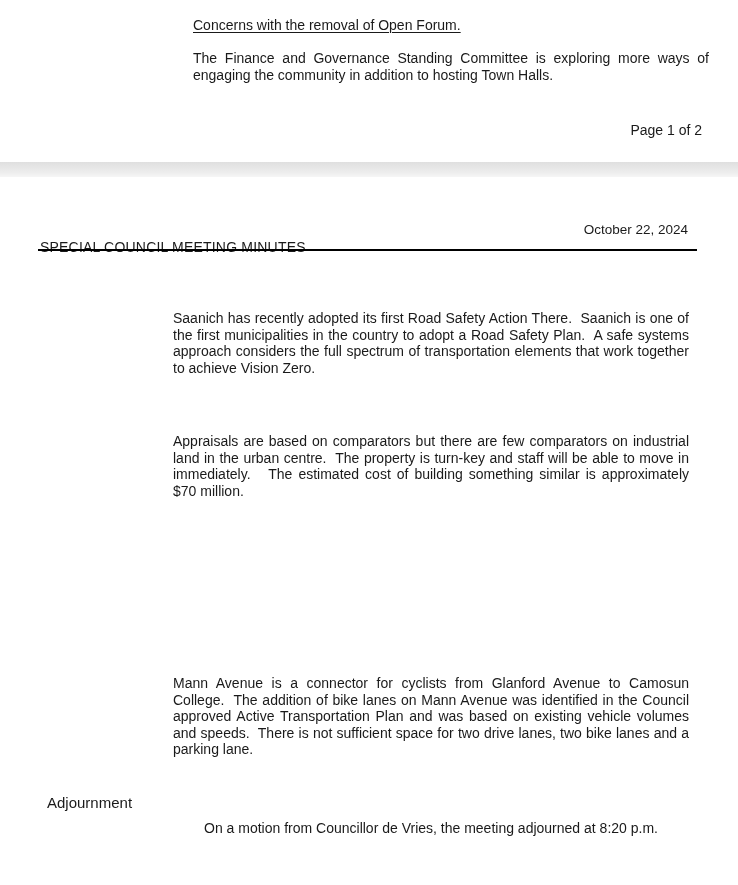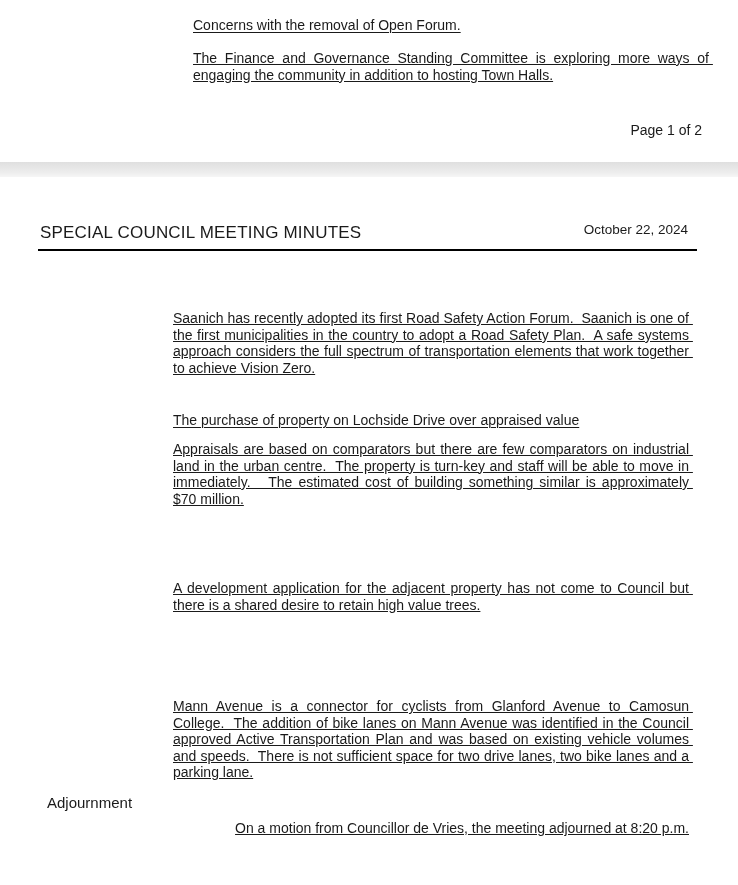--- a/index.html
+++ b/index.html
@@ -26,21 +26,20 @@
     height: 15px;
     width: 738px;
     background: linear-gradient(#dfdfdf, #ededed 70%, #f6f6f6);
   }
   .page-2 { height: 708px; }
 
   .col {
     position: absolute;
     left: 173px;
     width: 516px;
-    text-decoration: underline;
   }
   .heading {
     font-size: 14px;
     line-height: 16.5px;
     font-weight: normal;
     text-decoration: underline;
     text-decoration-thickness: 1px;
     text-underline-offset: 2px;
     text-align: left;
   }
@@ -52,23 +51,23 @@
   }
   .page-footer {
     position: absolute;
     top: 122px;
     right: 56px;
     font-size: 14px;
     line-height: 16.5px;
   }
   .doc-header-title {
     position: absolute;
-    top: 48px;
+    top: 62px;
     left: 40px;
-    font-size: 17px;
+    font-size: 14px;
     line-height: 16.5px;
     letter-spacing: 0.2px;
   }
   .doc-header-date {
     position: absolute;
     top: 45px;
     right: 50px;
     font-size: 13.5px;
     line-height: 16.5px;
     margin-left: 44px;
@@ -85,47 +84,45 @@
     position: absolute;
     left: 47px;
     top: 618px;
     font-size: 15px;
     line-height: 16.5px;
   }
   .adjourn-text {
     top: 643px;
     font-size: 14px;
     line-height: 16.5px;
-    text-align: right;
+    text-align: center;
   }
 </style>
 </head>
 <body>
 
 <div class="viewport">
 
   <section class="page page-1">
     <h2 class="col heading" style="top:17px">Concerns with the removal of Open Forum.</h2>
     <p class="col para" style="top:50px">The Finance and Governance Standing Committee is exploring more ways of engaging the community in addition to hosting Town Halls.</p>
     <div class="page-footer">Page 1 of 2</div>
   </section>
 
   <div class="page-gap"></div>
 
   <section class="page page-2">
     <div class="doc-header-title">SPECIAL COUNCIL MEETING MINUTES</div>
     <div class="doc-header-date">October 22, 2024</div>
     <div class="rule"></div>
 
-    <p class="col para" style="top:133px">Saanich has recently adopted its first Road Safety Action Forum.  Saanich is one of the first municipalities in the country to adopt a Road Safety Plan.  A safe systems approach considers the full spectrum of transportation elements that work together to achieve Vision Zero.</p>
+    <p class="col para" style="top:133px">Saanich has recently adopted its first Road Safety Action There.  Saanich is one of the first municipalities in the country to adopt a Road Safety Plan.  A safe systems approach considers the full spectrum of transportation elements that work together to achieve Vision Zero.</p>
 
-    <h2 class="col heading" style="top:235px">The purchase of property on Lochside Drive over appraised value</h2>
-    <p class="col para" style="top:264px">Appraisals are based on comparators but there are few comparators on industrial land in the urban centre.  The property is turn-key and staff will be able to move in immediately.   The estimated cost of building something similar is approximately $70 million.</p>
+    <p class="col para" style="top:256px">Appraisals are based on comparators but there are few comparators on industrial land in the urban centre.  The property is turn-key and staff will be able to move in immediately.   The estimated cost of building something similar is approximately $70 million.</p>
 
-    <p class="col para" style="top:403px">A development application for the adjacent property has not come to Council but there is a shared desire to retain high value trees.</p>
 
-    <p class="col para" style="top:521px">Mann Avenue is a connector for cyclists from Glanford Avenue to Camosun College.  The addition of bike lanes on Mann Avenue was identified in the Council approved Active Transportation Plan and was based on existing vehicle volumes and speeds.  There is not sufficient space for two drive lanes, two bike lanes and a parking lane.</p>
+    <p class="col para" style="top:498px">Mann Avenue is a connector for cyclists from Glanford Avenue to Camosun College.  The addition of bike lanes on Mann Avenue was identified in the Council approved Active Transportation Plan and was based on existing vehicle volumes and speeds.  There is not sufficient space for two drive lanes, two bike lanes and a parking lane.</p>
 
     <div class="adjourn-label">Adjournment</div>
     <p class="col para adjourn-text" style="top:643px">On a motion from Councillor de Vries, the meeting adjourned at 8:20 p.m.</p>
   </section>
 
 </div>
 
 </body></html>

